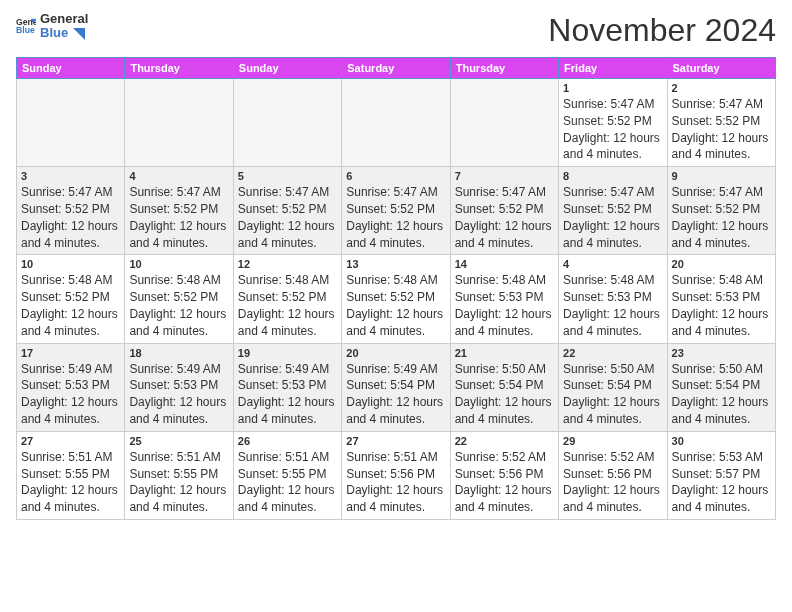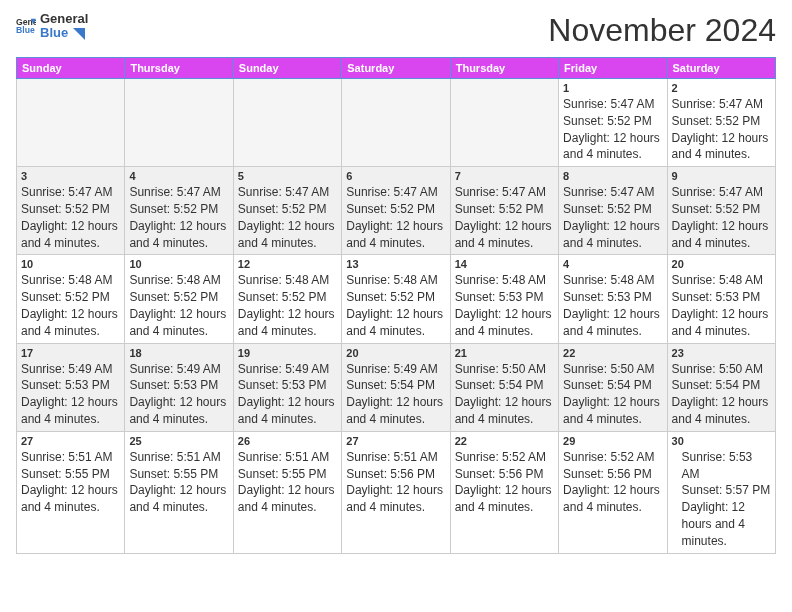--- a/index.html
+++ b/index.html
@@ -306,20 +306,20 @@
 Daylight: 12 hours and 4 minutes.</div>
           </td>
           <td>
             <span class="day-number">29</span>
             <div class="day-info" style="white-space: pre-line;">Sunrise: 5:52 AM
 Sunset: 5:56 PM
 Daylight: 12 hours and 4 minutes.</div>
           </td>
           <td>
             <span class="day-number">30</span>
-            <div class="day-info" style="white-space: pre-line; margin-left: 10px;">Sunrise: 5:53 AM
+            <div class="day-info" style="white-space: pre-line;">Sunrise: 5:53 AM
 Sunset: 5:57 PM
 Daylight: 12 hours and 4 minutes.</div>
           </td>
         </tr>
       </tbody>
   </table>
 </div>
 
 </body></html>

